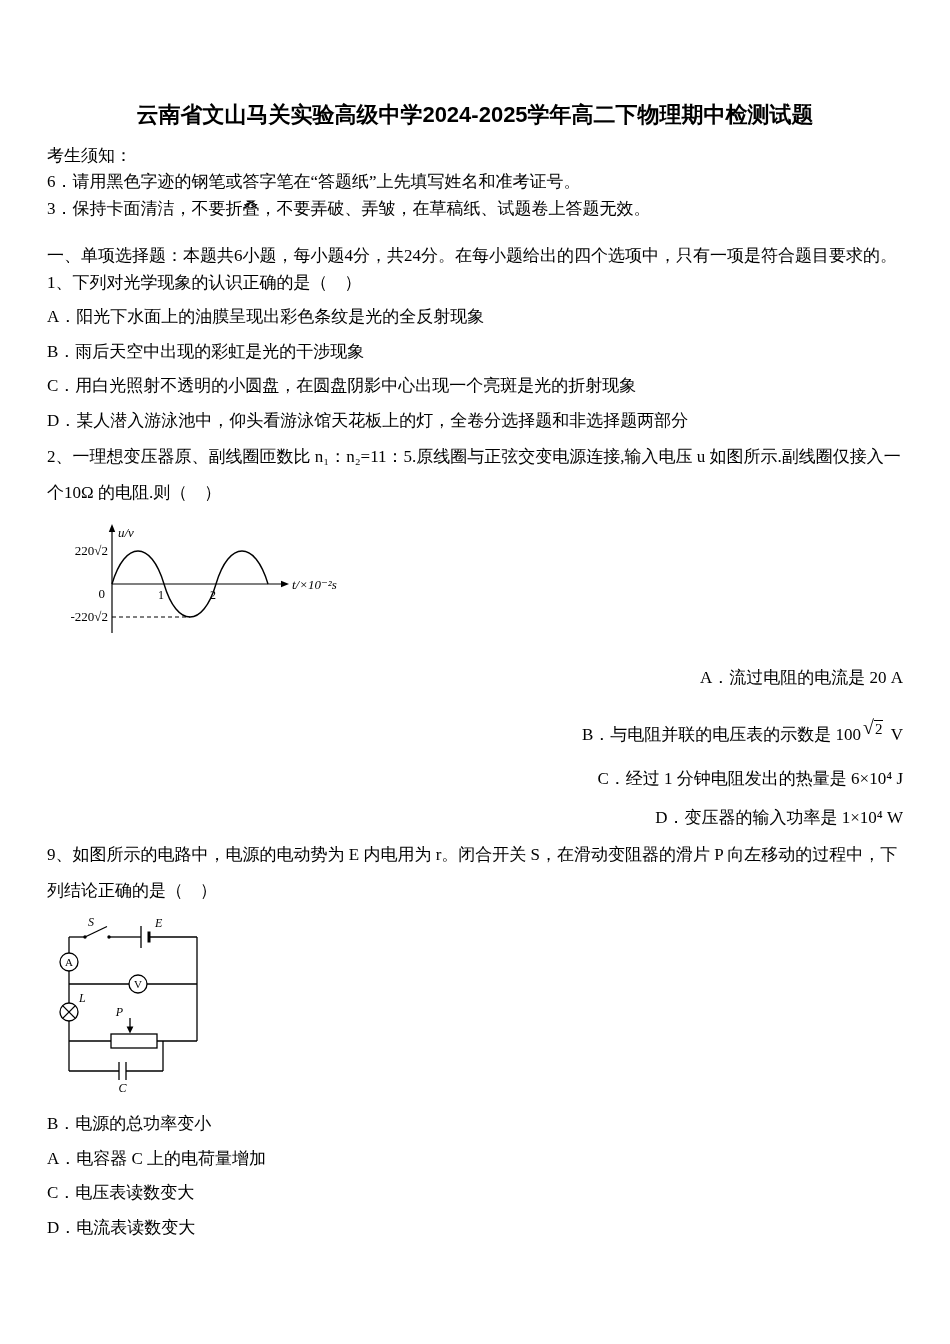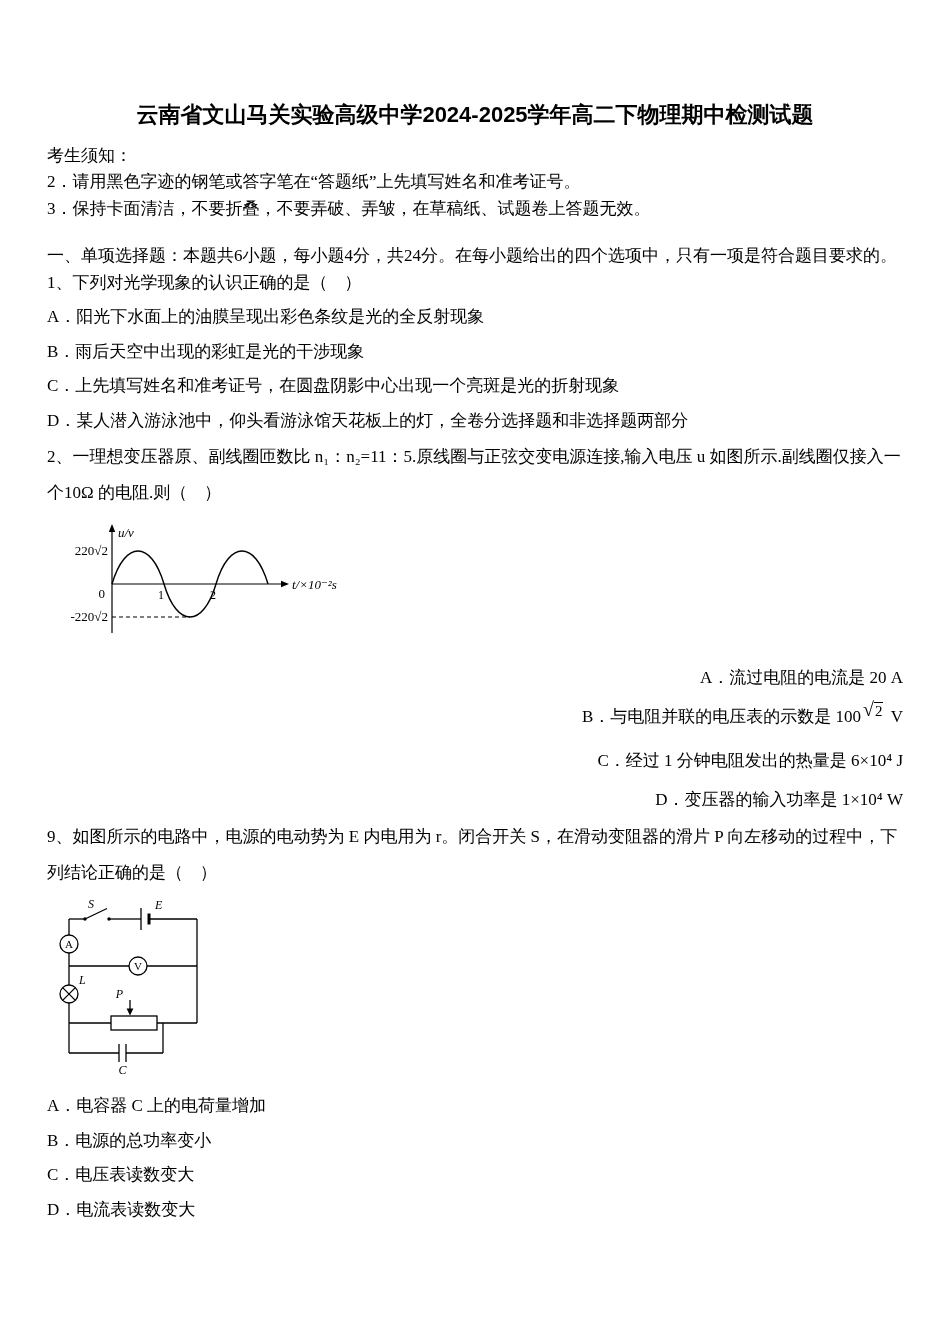--- a/index.html
+++ b/index.html
@@ -23,47 +23,47 @@
     text-align: center;
     line-height: 1.35;
     margin: 0 0 13px 0;
   }
   .line, .stem, .option { font-size: 17px; line-height: 1.56; }
   .notice-head { margin-top: 2px; }
   .section-head { margin-top: 21px; }
   .stem-loose { line-height: 2.12; margin-top: 5px; }
   .option { margin-top: 8px; }
   .option-wide { margin-top: 13px; text-align: right; }
-  .option-b { margin-top: 4px; line-height: 1.95; }
+  .option-b { margin-top: 22px; line-height: 1.95; }
   .graph-wrap { margin: 10px 0 14px 0; }
   .circuit-wrap { margin: 6px 0 8px 6px; }
   svg text { font-family: "Liberation Serif", "DejaVu Serif", serif; fill: #000; }
   svg .lbl { font-style: italic; }
   .sqrt { display: inline-block; position: relative; top: -6px; margin: 0 3px 0 2px; white-space: nowrap; }
   .rad { font-size: 20px; }
   .radicand { font-size: 15px; border-top: 1.4px solid #000; display: inline-block; line-height: 1.15; padding: 0 1px; }
 </style>
 </head>
 <body>
 
 <div class="page">
 
   <h1 class="title">云南省文山马关实验高级中学2024-2025学年高二下物理期中检测试题</h1>
 
   <p class="line notice-head">考生须知：</p>
-  <p class="line">2．请用黑色字迹的钢笔或答字笔在“答题纸”上先填写姓名和准考证号。</p>
+  <p class="line">6．请用黑色字迹的钢笔或答字笔在“答题纸”上先填写姓名和准考证号。</p>
   <p class="line">3．保持卡面清洁，不要折叠，不要弄破、弄皱，在草稿纸、试题卷上答题无效。</p>
 
   <p class="line section-head">一、单项选择题：本题共6小题，每小题4分，共24分。在每小题给出的四个选项中，只有一项是符合题目要求的。</p>
 
   <div>
     <p class="stem">1、下列对光学现象的认识正确的是（　）</p>
     <p class="option">A．阳光下水面上的油膜呈现出彩色条纹是光的全反射现象</p>
     <p class="option">B．雨后天空中出现的彩虹是光的干涉现象</p>
-    <p class="option">C．上先填写姓名和准考证号，在圆盘阴影中心出现一个亮斑是光的折射现象</p>
+    <p class="option">C．用白光照射不透明的小圆盘，在圆盘阴影中心出现一个亮斑是光的折射现象</p>
     <p class="option">D．某人潜入游泳池中，仰头看游泳馆天花板上的灯，全卷分选择题和非选择题两部分</p>
   </div>
 
   <div>
     <p class="stem stem-loose">2、一理想变压器原、副线圈匝数比 n₁：n₂=11：5.原线圈与正弦交变电源连接,输入电压 u 如图所示.副线圈仅接入一个10Ω 的电阻.则（　）</p>
 
     <div class="graph-wrap">
       <svg width="312" height="126" viewBox="0 0 312 126">
         <g stroke="#000" stroke-width="1.2" fill="none">
           <line x1="65" y1="112" x2="65" y2="8"></line>
@@ -134,19 +134,19 @@
         <text class="lbl" x="38" y="11" font-size="12" text-anchor="middle">S</text>
         <text class="lbl" x="102" y="12" font-size="12">E</text>
         <text x="16" y="51" font-size="11" text-anchor="middle">A</text>
         <text x="85" y="73" font-size="11" text-anchor="middle">V</text>
         <text class="lbl" x="26" y="87" font-size="12">L</text>
         <text class="lbl" x="70" y="101" font-size="12" text-anchor="end">P</text>
         <text class="lbl" x="69.5" y="177" font-size="12" text-anchor="middle">C</text>
       </svg>
     </div>
 
+    <p class="option">B．电源的总功率变小</p>
     <p class="option">A．电容器 C 上的电荷量增加</p>
-    <p class="option">B．电源的总功率变小</p>
     <p class="option">C．电压表读数变大</p>
     <p class="option">D．电流表读数变大</p>
   </div>
 
 </div>
 
 </body></html>

